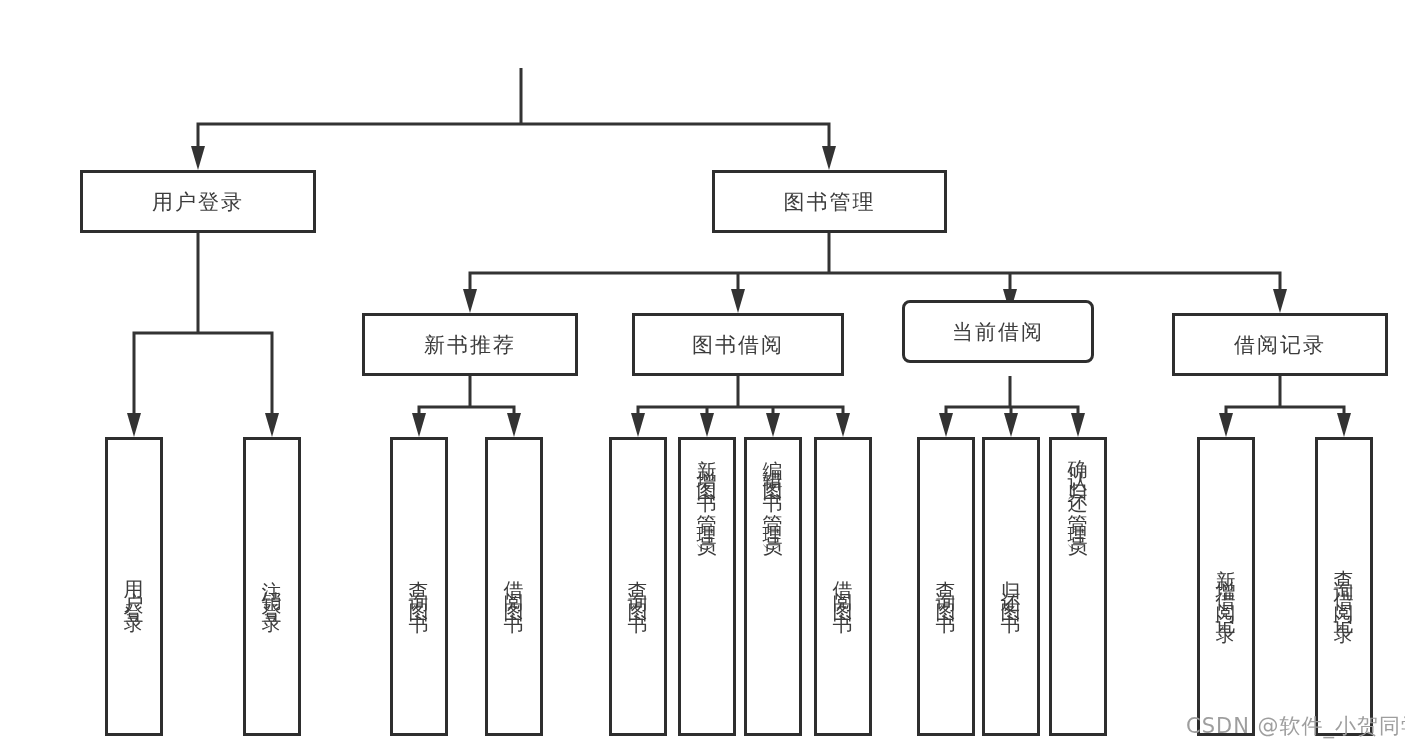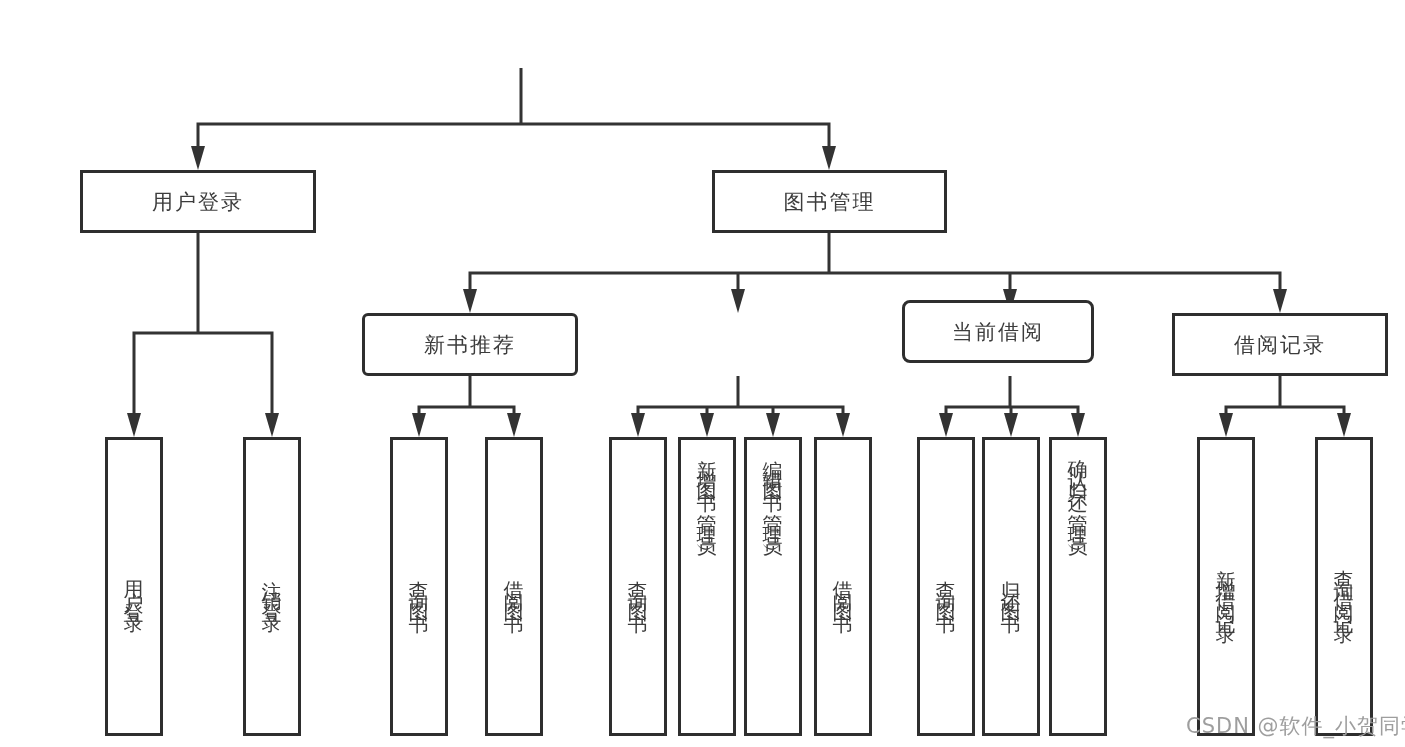--- a/index.html
+++ b/index.html
@@ -125,22 +125,25 @@
   </svg>
 
 
   <div class="hbox" style="left:80px; top:170px; width:236px; height:63px;">
     <span>用户登录</span>
   </div>
   <div class="hbox" style="left:712px; top:170px; width:235px; height:63px;text-align:center;">
     <span>图书管理</span>
   </div>
 
-  <div class="hbox" style="left:362px; top:313px; width:216px; height:63px;border-radius:6px;">
+  <div class="hbox" style="left:362px; top:313px; width:216px; height:63px;">
     <span>新书推荐</span>
+  </div>
+  <div class="hbox" style="left:632px; top:313px; width:212px; height:63px;">
+    <span>图书借阅</span>
   </div>
   <div class="hbox" style="left:902px; top:300px; width:192px; height:63px;border-radius:8px;">
     <span>当前借阅</span>
   </div>
   <div class="hbox" style="left:1172px; top:313px; width:216px; height:63px;align-items:center;">
     <span>借阅记录</span>
   </div>
 
   <div class="vbox" style="left:105px;">
     <span>用户登录</span>

